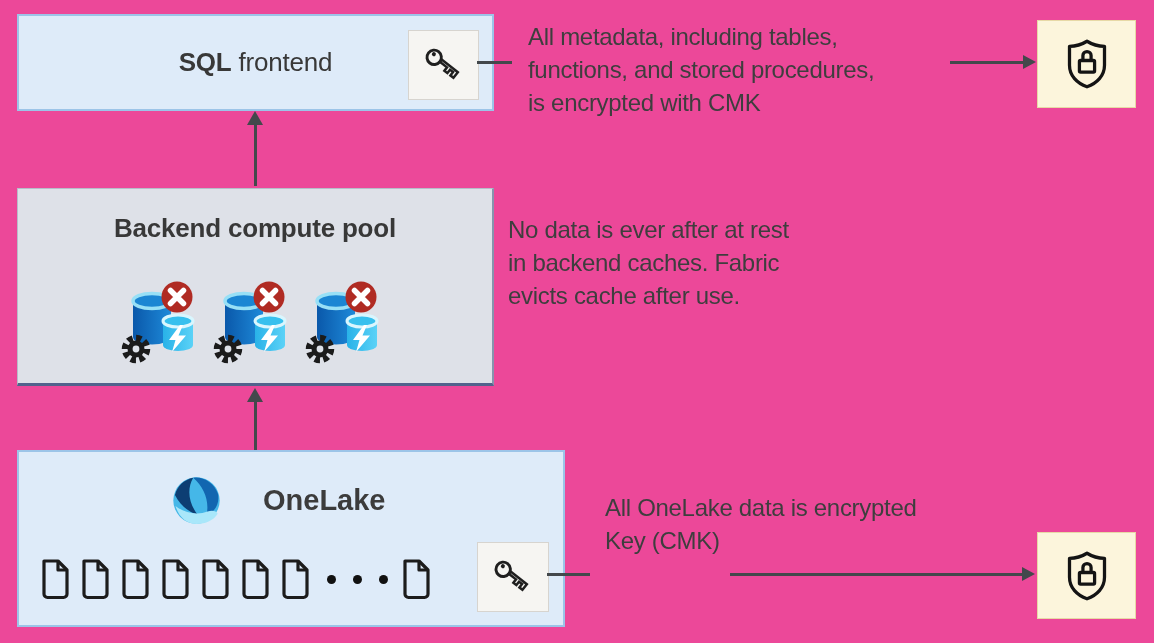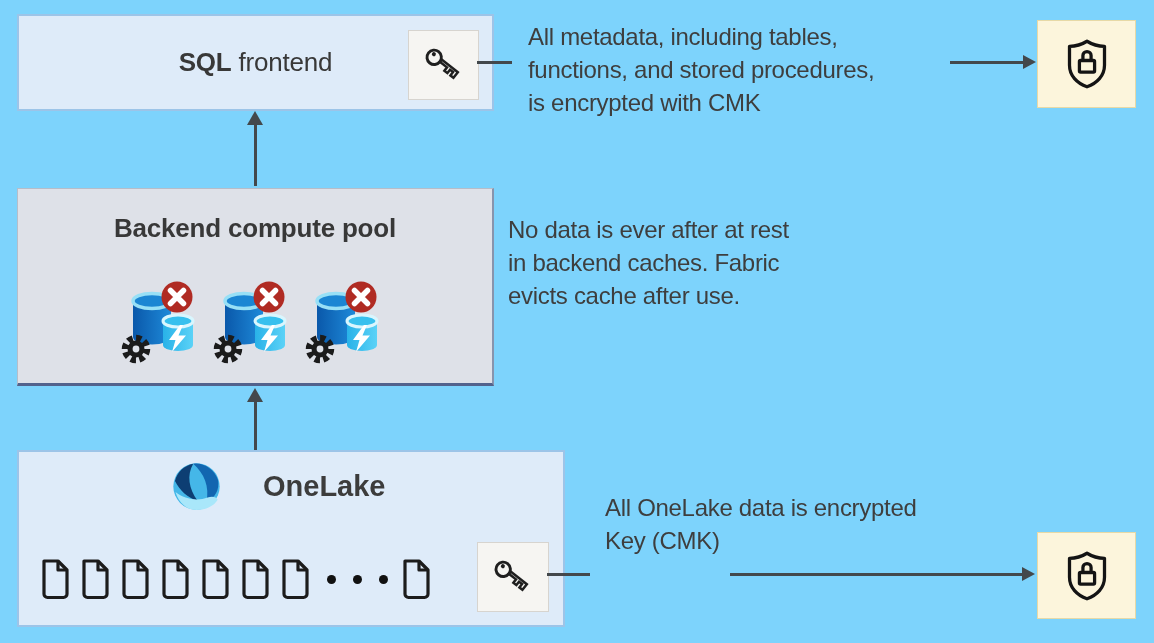--- a/index.html
+++ b/index.html
@@ -1,17 +1,17 @@
 <!DOCTYPE html>
 <html><head>
 <meta charset="utf-8">
 <style>
   html,body{margin:0;padding:0;background:#fff;}
   .canvas{
-    position:relative;width:1154px;height:643px;background:#7dd3fc;
+    position:relative;width:1154px;height:643px;background:#ec4899;
     font-family:"Liberation Sans","DejaVu Sans",sans-serif;color:#3e3e3e;
     overflow:hidden;
   }
   .abs{position:absolute;}
 
   
   .blue-box{background:#deebf9;border:2px solid #9cc4e8;box-sizing:border-box;}
   .gray-box{background:#dee1e8;border:1px solid #b6bdc9;border-right:2px solid #8794ad;border-bottom:3px solid #52628c;box-sizing:border-box;padding-left:12px;}
   .cream-box{background:#fcf5dc;border:1px solid #e7d9a6;box-sizing:border-box;display:flex;align-items:center;justify-content:center;}
   .key-box{background:#f6f5f2;border:1px solid #d7d4cf;box-sizing:border-box;display:flex;align-items:center;justify-content:center;}
@@ -147,21 +147,21 @@
   <div class="abs annotation" style="left:508px;top:213px;">
     <div>No data is ever after at rest</div>
     <div>in backend caches. Fabric</div>
     <div>evicts cache after use.</div>
   </div>
 
   <div class="abs vline" style="left:254px;top:400px;height:50px;"></div>
   <div class="abs head-up" style="left:247px;top:388px;"></div>
 
   <div class="abs blue-box" style="left:17px;top:450px;width:548px;height:177px;">
-    <div class="onelake-header abs" style="left:151px;top:8px;gap:40px;">
+    <div class="onelake-header abs" style="left:151px;top:22px;gap:40px;">
       <svg width="53" height="53" viewBox="0 0 48 48">
           <use href="#onelake-logo-glyph"></use>
         </svg>
       <span class="onelake-title">OneLake</span>
     </div>
     <div class="docs-row abs" style="left:18px;top:106px;">
       <svg class="doc" width="36" height="42" viewBox="0 0 36 42">
           <use href="#doc-glyph"></use>
         </svg>
       <svg class="doc" width="36" height="42" viewBox="0 0 36 42">

